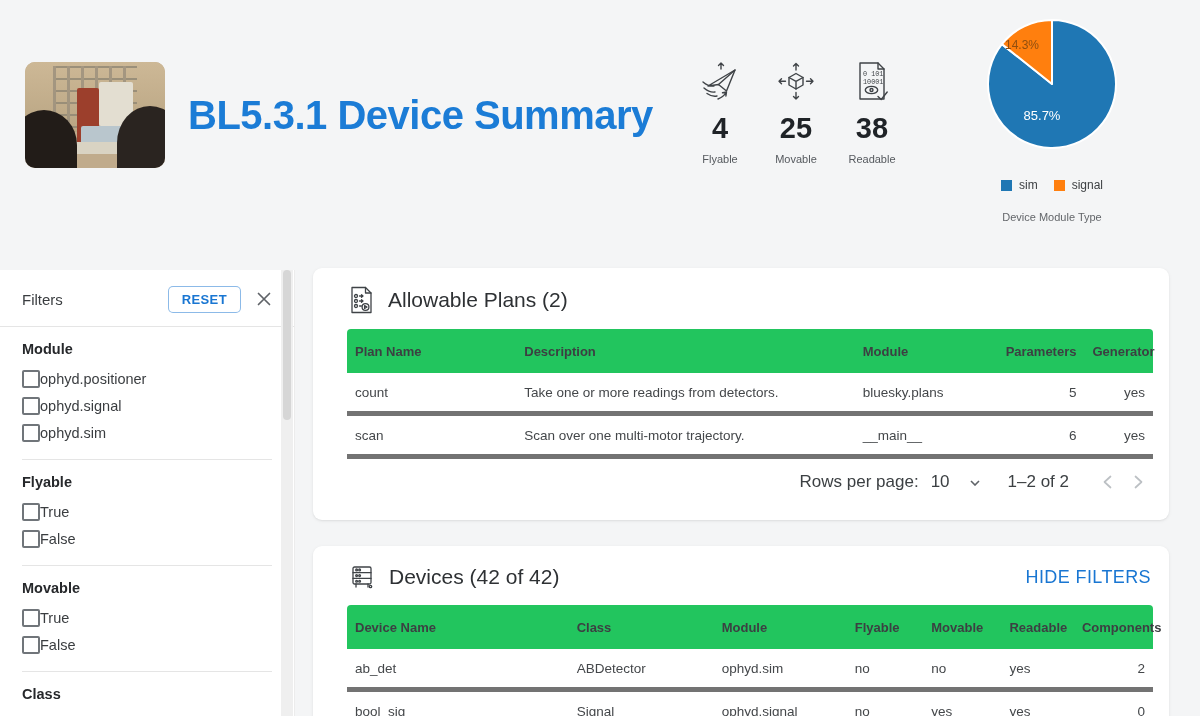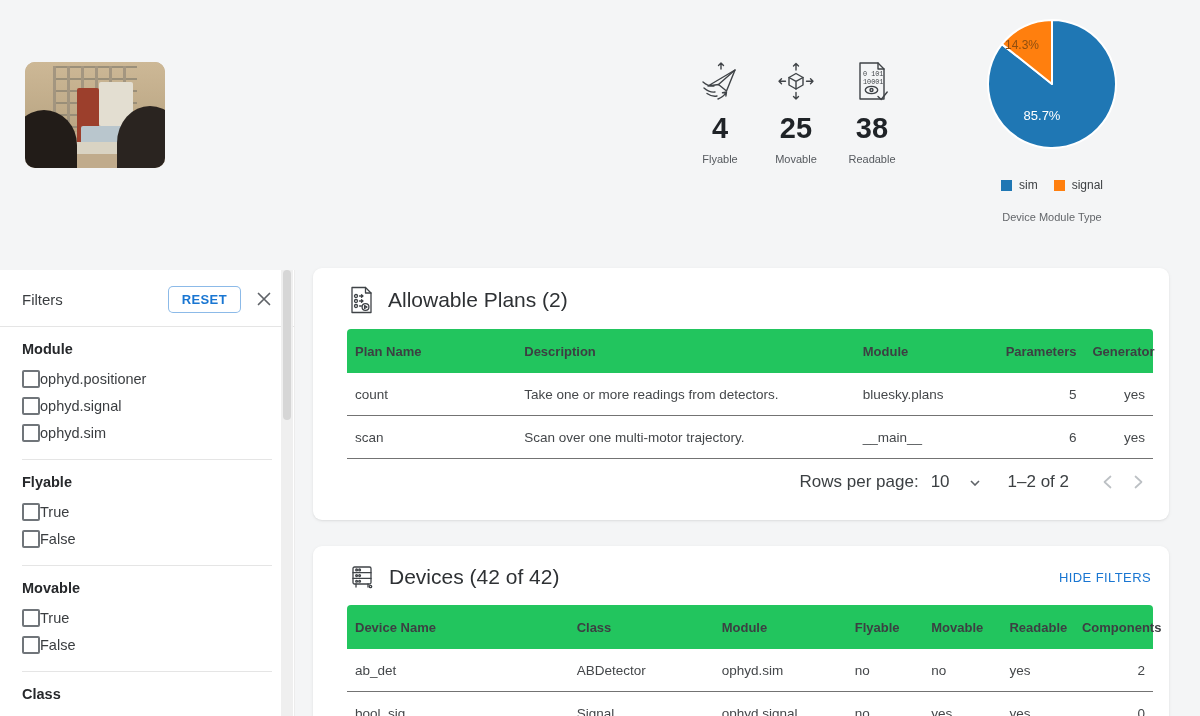--- a/index.html
+++ b/index.html
@@ -67,25 +67,25 @@
   .main { position:absolute; left:313px; top:268px; width:872px; }
   .card {
     background:#fff; border-radius:9px; width:856px;
     box-shadow:0 1px 2px rgba(0,0,0,.06), 0 1px 4px rgba(0,0,0,.05);
     padding:16px 16px 0 34px; margin-bottom:26px;
   }
   .card.plans { height:252px; }
   .card.devices { height:420px; }
   .card-head { display:flex; align-items:center; gap:14px; padding:2px 2px 0 2px; margin-bottom:15px; }
   .card-title { font-size:21px; font-weight:500; color:#2e3134; }
-  .hide-filters { margin-left:auto; font-size:13px; font-weight:500; letter-spacing:.4px; color:#1976d2; text-decoration:none; cursor:pointer; }
+  .hide-filters { margin-left:auto; font-size:18px; font-weight:500; letter-spacing:.4px; color:#1976d2; text-decoration:none; cursor:pointer; }
   .thead, .trow { display:grid; align-items:center; }
   .thead { background:#22c55e; height:44px; border-radius:4px 4px 0 0; }
   .thead span { font-size:13px; font-weight:700; color:#3c3f42; padding:0 8px; }
-  .trow { height:43px; border-bottom:1px solid #737373; }
+  .trow { height:43px; border-bottom:5px solid #737373; }
   .trow span { font-size:13.5px; color:#44474a; padding:0 8px; white-space:nowrap; overflow:hidden; }
   .plans-grid { grid-template-columns:21% 42% 17.5% 11% 8.5%; }
   .plans-grid .c3, .plans-grid .c4 { text-align:right; }
   .devs-grid { grid-template-columns:27.5% 18% 16.5% 9.5% 9.7% 9% 9.8%; }
   .devs-grid .c6 { text-align:right; }
   
   .pagination { height:46px; display:flex; align-items:center; justify-content:flex-end; font-size:17px; color:#3c4043; }
   .pg-label { margin-right:12px; }
   .rpp { display:flex; align-items:center; gap:20px; margin-right:28px; cursor:pointer; }
   .rpp svg { margin-top:2px; }
@@ -104,20 +104,21 @@
     <div class="photo">
       <div class="ph ph-wall"></div>
       <div class="ph ph-rig"></div>
       <div class="ph ph-red"></div>
       <div class="ph ph-equip"></div>
       <div class="ph ph-screen"></div>
       <div class="ph ph-table"></div>
       <div class="ph ph-person-l"></div>
       <div class="ph ph-person-r"></div>
     </div>
+    <h1 class="page-title" style="color: rgb(27, 124, 214);">BL5.3.1 Device Summary</h1>
     <div class="stats" id="stats">
         <div class="stat">
           <span class="s-icon">
             <svg width="40" height="42" viewBox="0 0 40 42" class="icon-line">
               <path d="M21 9 V3 M18.5 5.5 L21 3 L23.5 5.5"></path>
               <path d="M8 26 L35 10 L26.5 31 L18.5 24.5 Z"></path>
               <path d="M35 10 L18.5 24.5"></path>
               <path d="M3 22 Q9 27 14 26"></path>
               <path d="M4 28 Q10 33 15 32"></path>
               <path d="M7 33.5 Q12 37 17 36"></path>

